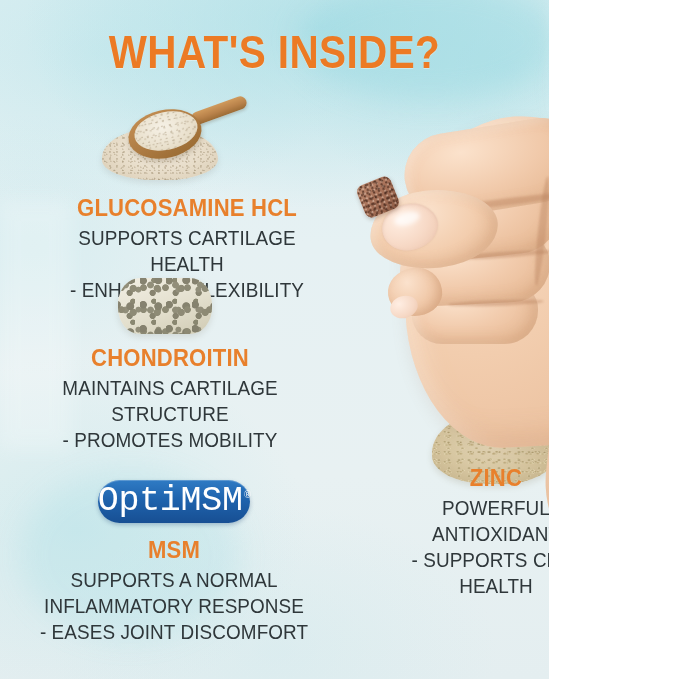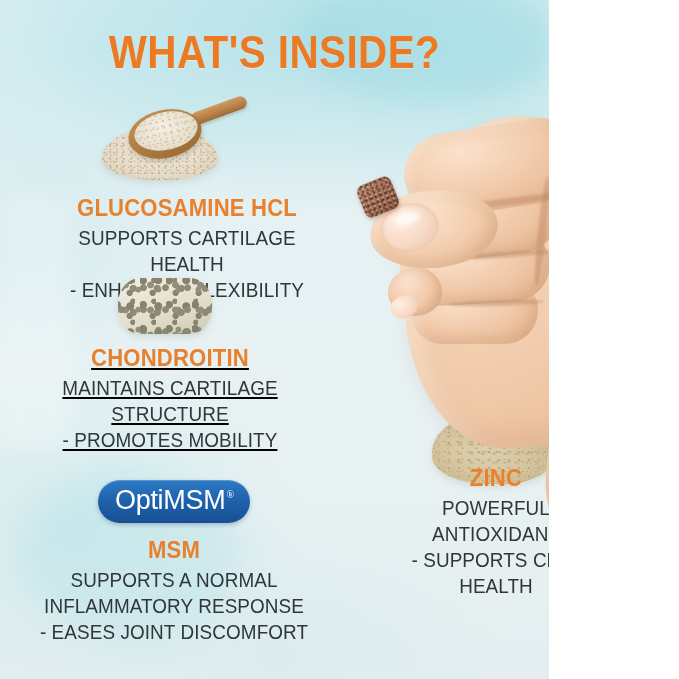--- a/index.html
+++ b/index.html
@@ -158,22 +158,22 @@
   .optimsm {
     position: absolute;
     left: 98px; top: 480px;
     width: 152px; height: 43px;
     border-radius: 22px;
     background: linear-gradient(180deg, #2f7bc4 0%, #1f63ad 45%, #174f93 100%);
     box-shadow: 0 2px 4px rgba(20,60,110,0.28), inset 0 1px 0 rgba(255,255,255,0.22);
     display: flex; align-items: center; justify-content: center;
   }
   .optimsm-text {
-    font-family: Liberation Sans, sans-serif;
-    font-size: 27px;
+    font-family: Liberation Mono, monospace;
+    font-size: 35px;
     color: #ffffff;
     letter-spacing: -0.3px;
     position: relative;
     top: -1px;
   }
   .optimsm-reg {
     font-family: "Liberation Serif", serif;
     font-size: 10px;
     color: #ffffff;
     vertical-align: super;
@@ -319,21 +319,21 @@
   <div class="block" style="left:37px; top:194px; width:300px;">
     <div class="ing-name">GLUCOSAMINE HCL</div>
     <div class="ing-desc">SUPPORTS CARTILAGE HEALTH
 - ENHANCES FLEXIBILITY</div>
   </div>
 
   <div class="bone-wrap">
     <div class="bone-body"></div>
   </div>
 
-  <div class="block" style="left:12px; top:344px; width:316px;text-decoration:underline;">
+  <div class="block" style="left:12px; top:344px; width:316px;">
     <div class="ing-name">CHONDROITIN</div>
     <div class="ing-desc">MAINTAINS CARTILAGE STRUCTURE
 - PROMOTES MOBILITY</div>
   </div>
 
   <div class="optimsm">
     <span class="optimsm-text">OptiMSM</span>
       <span class="optimsm-reg">®</span>
   </div>
 

